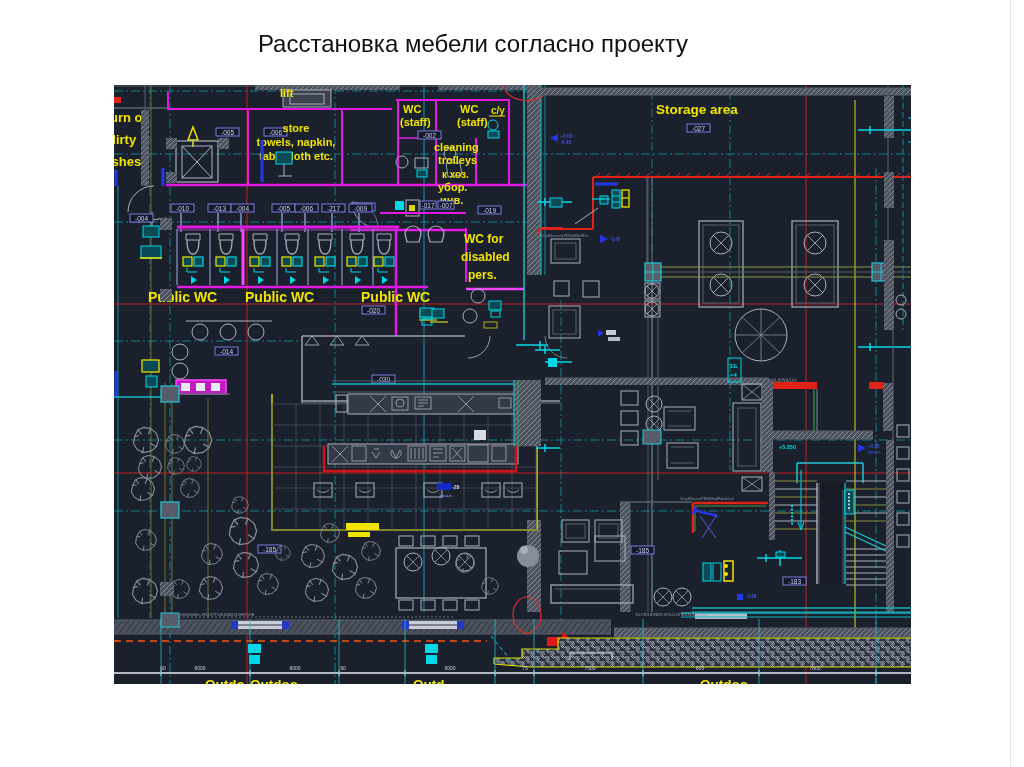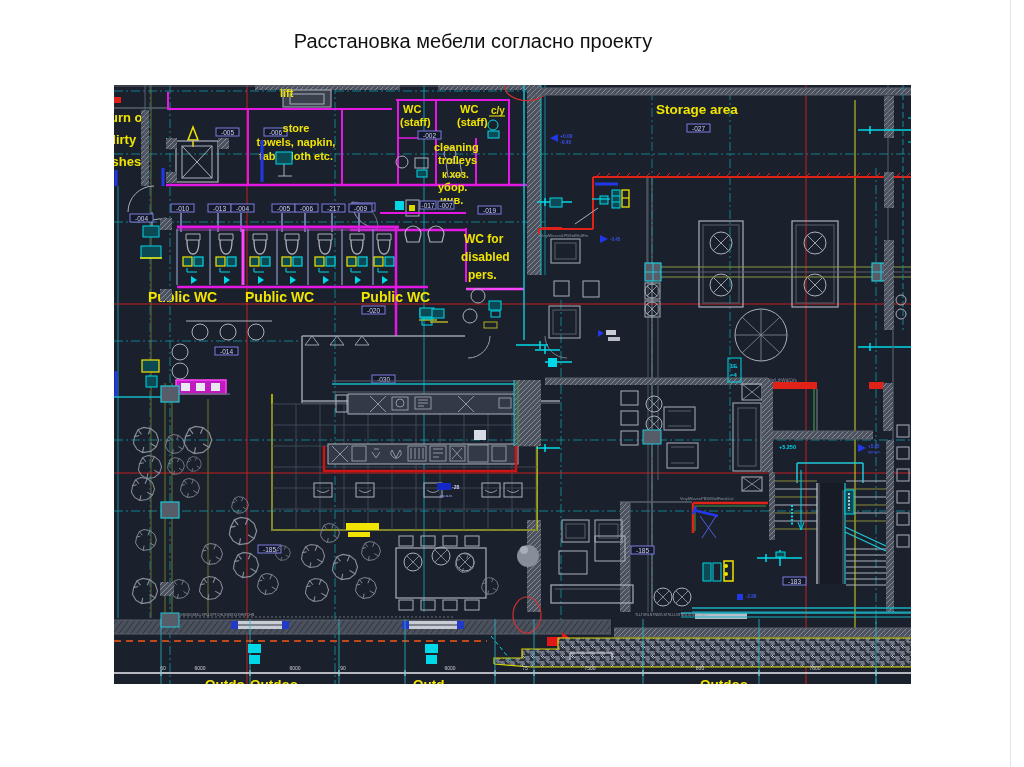--- a/index.html
+++ b/index.html
@@ -1,21 +1,21 @@
 <!DOCTYPE html>
 <html lang="ru"><head>
 <meta charset="utf-8">
 <title>Расстановка мебели согласно проекту</title>
 <style>
 html,body{margin:0;padding:0;background:#ffffff;width:1024px;height:767px;overflow:hidden;position:relative;font-family:"Liberation Sans",sans-serif;}
 </style>
 </head>
 <body>
 
-<div style="position:absolute;left:0;top:30px;width:946px;text-align:center;font-size:20px;color:#111111;font-family:'Liberation Sans',sans-serif;">Расстановка мебели согласно проекту</div>
+<div style="position:absolute;left:0;top:30px;width:946px;text-align:center;font-size:24px;color:#111111;font-family:'Liberation Sans',sans-serif;">Расстановка мебели согласно проекту</div>
 
 <div style="position:absolute;left:1010px;top:0;width:1px;height:767px;background:#e4e4e6;"></div>
 
 <svg width="797" height="599" viewBox="114 85 797 599" xmlns="http://www.w3.org/2000/svg" style="position:absolute;left:114px;top:85px">
 <defs>
 <pattern id="weave" width="10" height="10" patternUnits="userSpaceOnUse">
         <rect width="10" height="10" fill="#2a303c"></rect>
         <path d="M0 2 L4.5 2 M0.5 4 L5 4 M5 7 L9.5 7 M5.5 9 L10 9" stroke="#b6bcca" stroke-width="1" fill="none"></path>
         <path d="M6 0.5 L9 3.5 M7.5 0 L10 2.5 M0.5 5.5 L3.5 8.5 M2 5 L5 8" stroke="#bcc2d0" stroke-width="1" fill="none"></path>
       </pattern>

